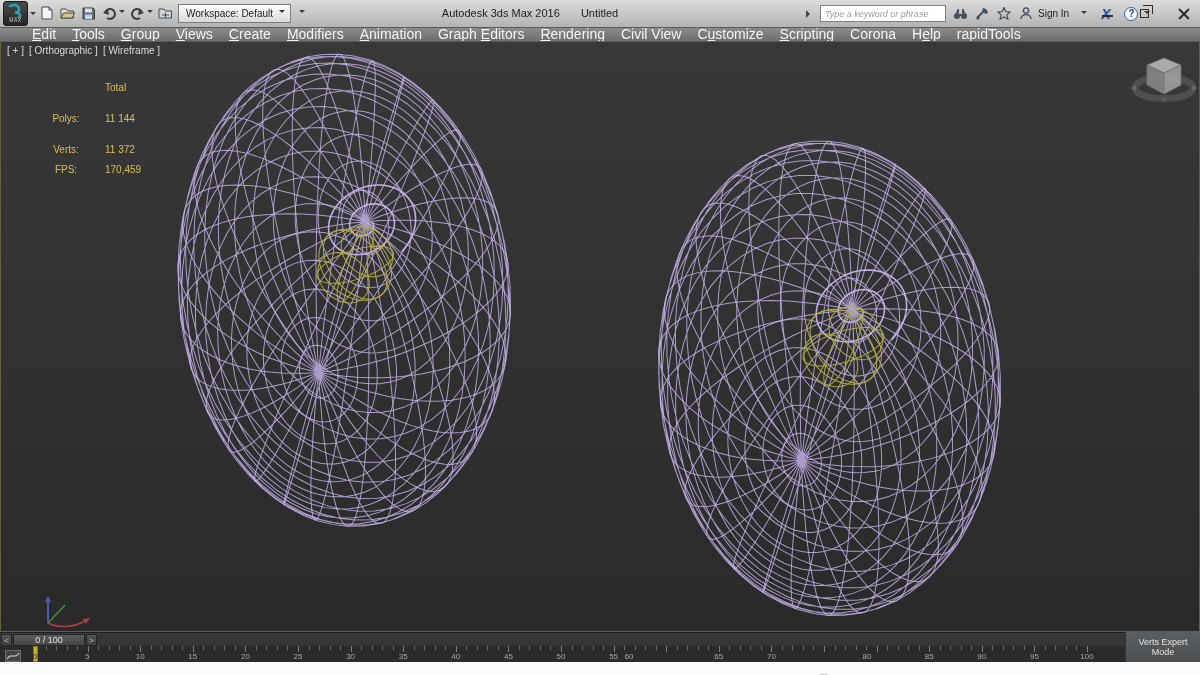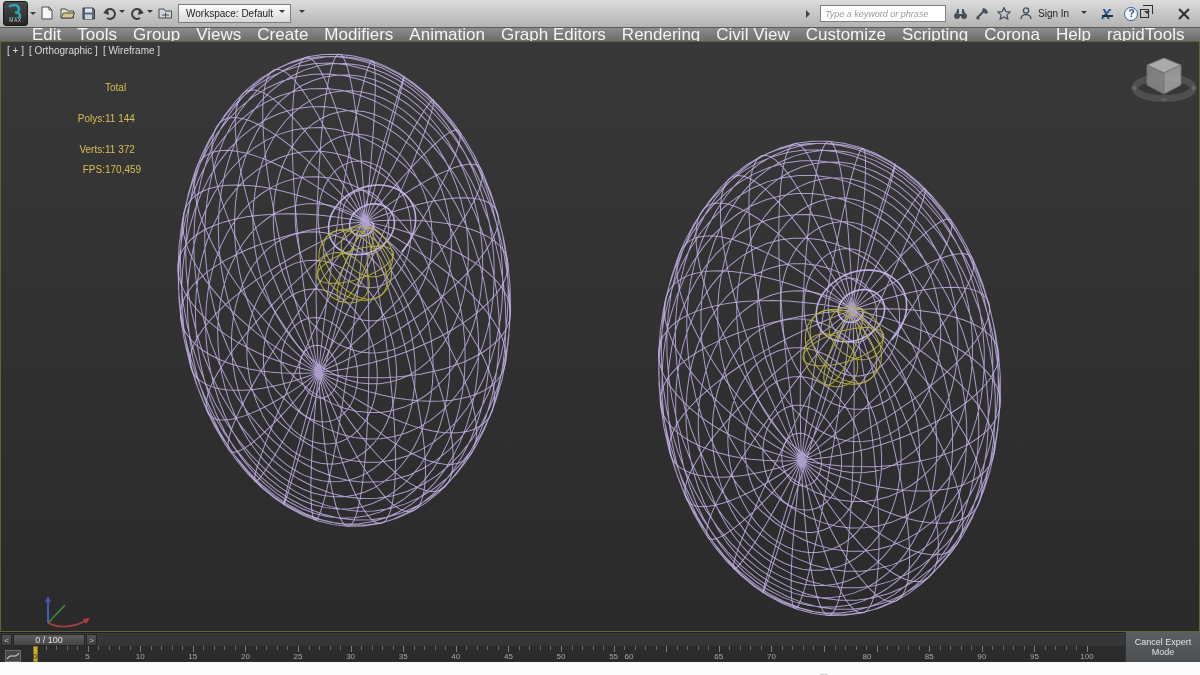--- a/index.html
+++ b/index.html
@@ -36,31 +36,31 @@
   .glyph-min{position:absolute;left:4px;top:9px;width:11px;height:2px;background:#2e2e2e;}
   .glyph-restore{position:absolute;left:4px;top:3px;width:9px;height:9px;border:1.5px solid #2e2e2e;box-sizing:border-box;}
   .glyph-restore:before{content:"";position:absolute;left:2px;top:-5px;width:9px;height:8px;border:1.5px solid #2e2e2e;border-bottom:none;border-left:none;}
   .glyph-close{position:absolute;left:3px;top:1px;width:14px;height:14px;}
   .glyph-close:before,.glyph-close:after{content:"";position:absolute;left:6px;top:0;width:2px;height:14px;background:#2e2e2e;}
   .glyph-close:before{transform:rotate(45deg);} .glyph-close:after{transform:rotate(-45deg);}
   
   .menu-bar{position:absolute;left:0;top:27px;width:1200px;height:14px;
     background:linear-gradient(#8b8b8b,#6d6d6d);border-top:1px solid #5a5a5a;box-sizing:border-box;
     display:flex;align-items:center;padding-left:24px;}
-  .mi{font-size:17px;line-height:13px;color:#f4f4f4;padding:0 8px;white-space:nowrap;cursor:default;}
+  .mi{font-size:14px;line-height:13px;color:#f4f4f4;padding:0 8px;white-space:nowrap;cursor:default;}
   .mi u{text-decoration:underline;}
   
   .viewport{position:absolute;left:0;top:41px;width:1200px;height:591px;box-sizing:border-box;
     border:1px solid #61613a;}
   .scene{position:absolute;left:0;top:0;}
   .vp-label{position:absolute;left:6px;top:3px;font-size:10px;color:#dadada;display:flex;gap:5px;}
   .vp-label span{cursor:default;}
   .stats{position:absolute;left:26px;top:20px;font-size:10px;line-height:11px;}
   .srow{display:grid;grid-template-columns:78px auto;margin-top:20px;}
-  .srow .slabel{text-align:right;}
+  .srow .slabel{text-align:center;}
   .srow.fps{margin-top:9px;}
   .viewcube{position:absolute;left:1123px;top:2px;}
   .axis-tripod{position:absolute;left:10px;top:550px;}
   
   .tslider{position:absolute;left:0;top:632px;width:1125px;height:14px;background:#3d3d3d;border-top:1px solid #1e1e1e;box-sizing:border-box;}
   .ttrack{position:absolute;left:0;top:1px;width:1125px;height:12px;background:#363636;}
   .tbtn{position:absolute;top:1px;width:11px;height:12px;background:linear-gradient(#555,#3f3f3f);
     border:1px solid #252525;box-sizing:border-box;color:#c9c9c9;font-size:8px;line-height:9px;padding:0;text-align:center;font-family:"Liberation Sans",sans-serif;}
   .tbtn.prev{left:1px;} .tbtn.next{left:86px;}
   .thandle{position:absolute;left:13px;top:1px;width:72px;height:12px;background:linear-gradient(#5c5c5c,#454545);
@@ -129,20 +129,24 @@
             <path d="M4,8 h7 M7.5,5.5 v5" stroke="#4b4b4b"></path>
           </svg>
       </span>
       <div class="workspace-combo">
         <span>Workspace: Default</span>
         <span class="caret"></span>
       </div>
       <span class="caret" style="margin-left:4px"></span>
     </div>
 
+    <div class="win-title">
+      <span>Autodesk 3ds Max 2016</span>
+      <span class="doc">Untitled</span>
+    </div>
 
     <div class="search-cluster">
       <span class="search-collapse"></span>
       <input class="search-input" type="text" placeholder="Type a keyword or phrase" style="">
       <span class="tb-icon">
         <svg width="15" height="13" viewBox="0 0 15 13">
             <circle cx="4" cy="9" r="3" fill="#45505c"></circle>
             <circle cx="11" cy="9" r="3" fill="#45505c"></circle>
             <path d="M3,6 L4.5,2 h1.5 v4 M12,6 L10.5,2 H9 v4 M6,7 h3 v2 h-3 z" fill="#45505c"></path>
           </svg>
@@ -401,16 +405,16 @@
       <span class="rlabel" style="left: 1034.4px; z-index: 2;">95</span>
       <span class="tick" style="left: 1044.92px; height: 4px;"></span>
       <span class="tick" style="left: 1055.44px; height: 4px;"></span>
       <span class="tick" style="left: 1065.96px; height: 4px;"></span>
       <span class="tick" style="left: 1076.48px; height: 4px;"></span>
       <span class="tick major" style="left: 1087px; height: 6px;"></span>
       <span class="rlabel" style="left: 1087px; z-index: 2;">100</span>
       <span class="frame-marker" style="left: 32.5px; z-index: 1;"></span>
     </div>
 
-  <button class="cancel-expert">Cancel Expert Mode</button>
+  <button class="cancel-expert">Verts Expert Mode</button>
 
   <div class="bottom-strip"></div>
 </div>
 
 </body></html>

